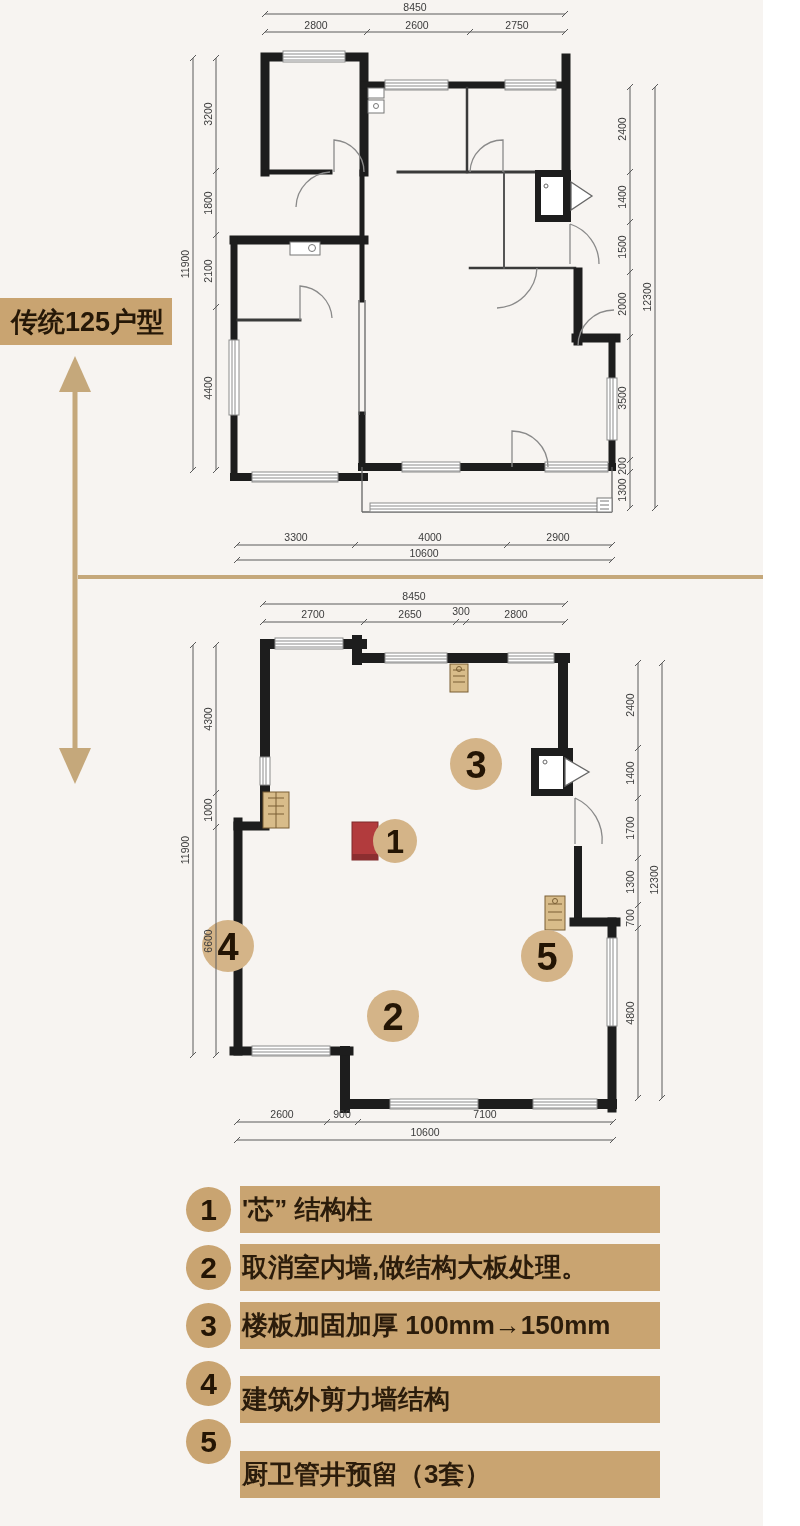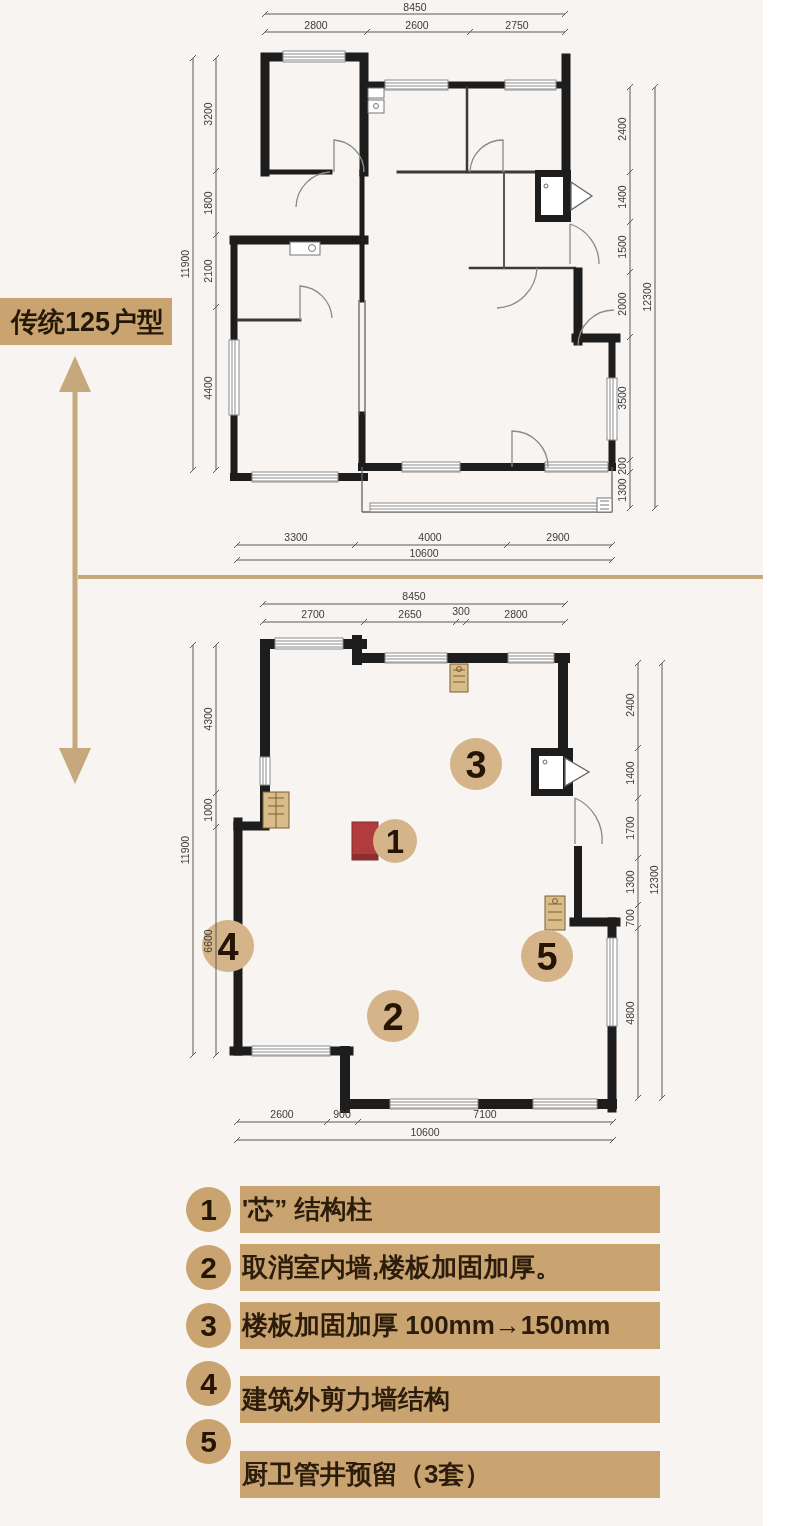--- a/index.html
+++ b/index.html
@@ -279,21 +279,21 @@
 <div class="plan-label" style="top:298px;width:172px;height:47px;">传统125户型</div>
 
 <div>
   <div class="legend-row-circle" style="left:186px;top:1187px;">1</div>
   <div class="legend-row-bar" style="top:1186px;">
         <span>'芯” 结构柱</span>
       </div>
 
   <div class="legend-row-circle" style="left:186px;top:1245px;">2</div>
   <div class="legend-row-bar" style="top:1244px;">
-        <span>取消室内墙,楼板加固加厚。</span>
+        <span>取消室内墙,做结构大板处理。</span>
       </div>
 
   <div class="legend-row-circle" style="left:186px;top:1303px;">3</div>
   <div class="legend-row-bar" style="top:1302px;">
         <span>楼板加固加厚 100mm→150mm</span>
       </div>
 
   <div class="legend-row-circle" style="left:186px;top:1361px;">4</div>
   <div class="legend-row-bar" style="top:1376px;">
         <span>建筑外剪力墙结构</span>

